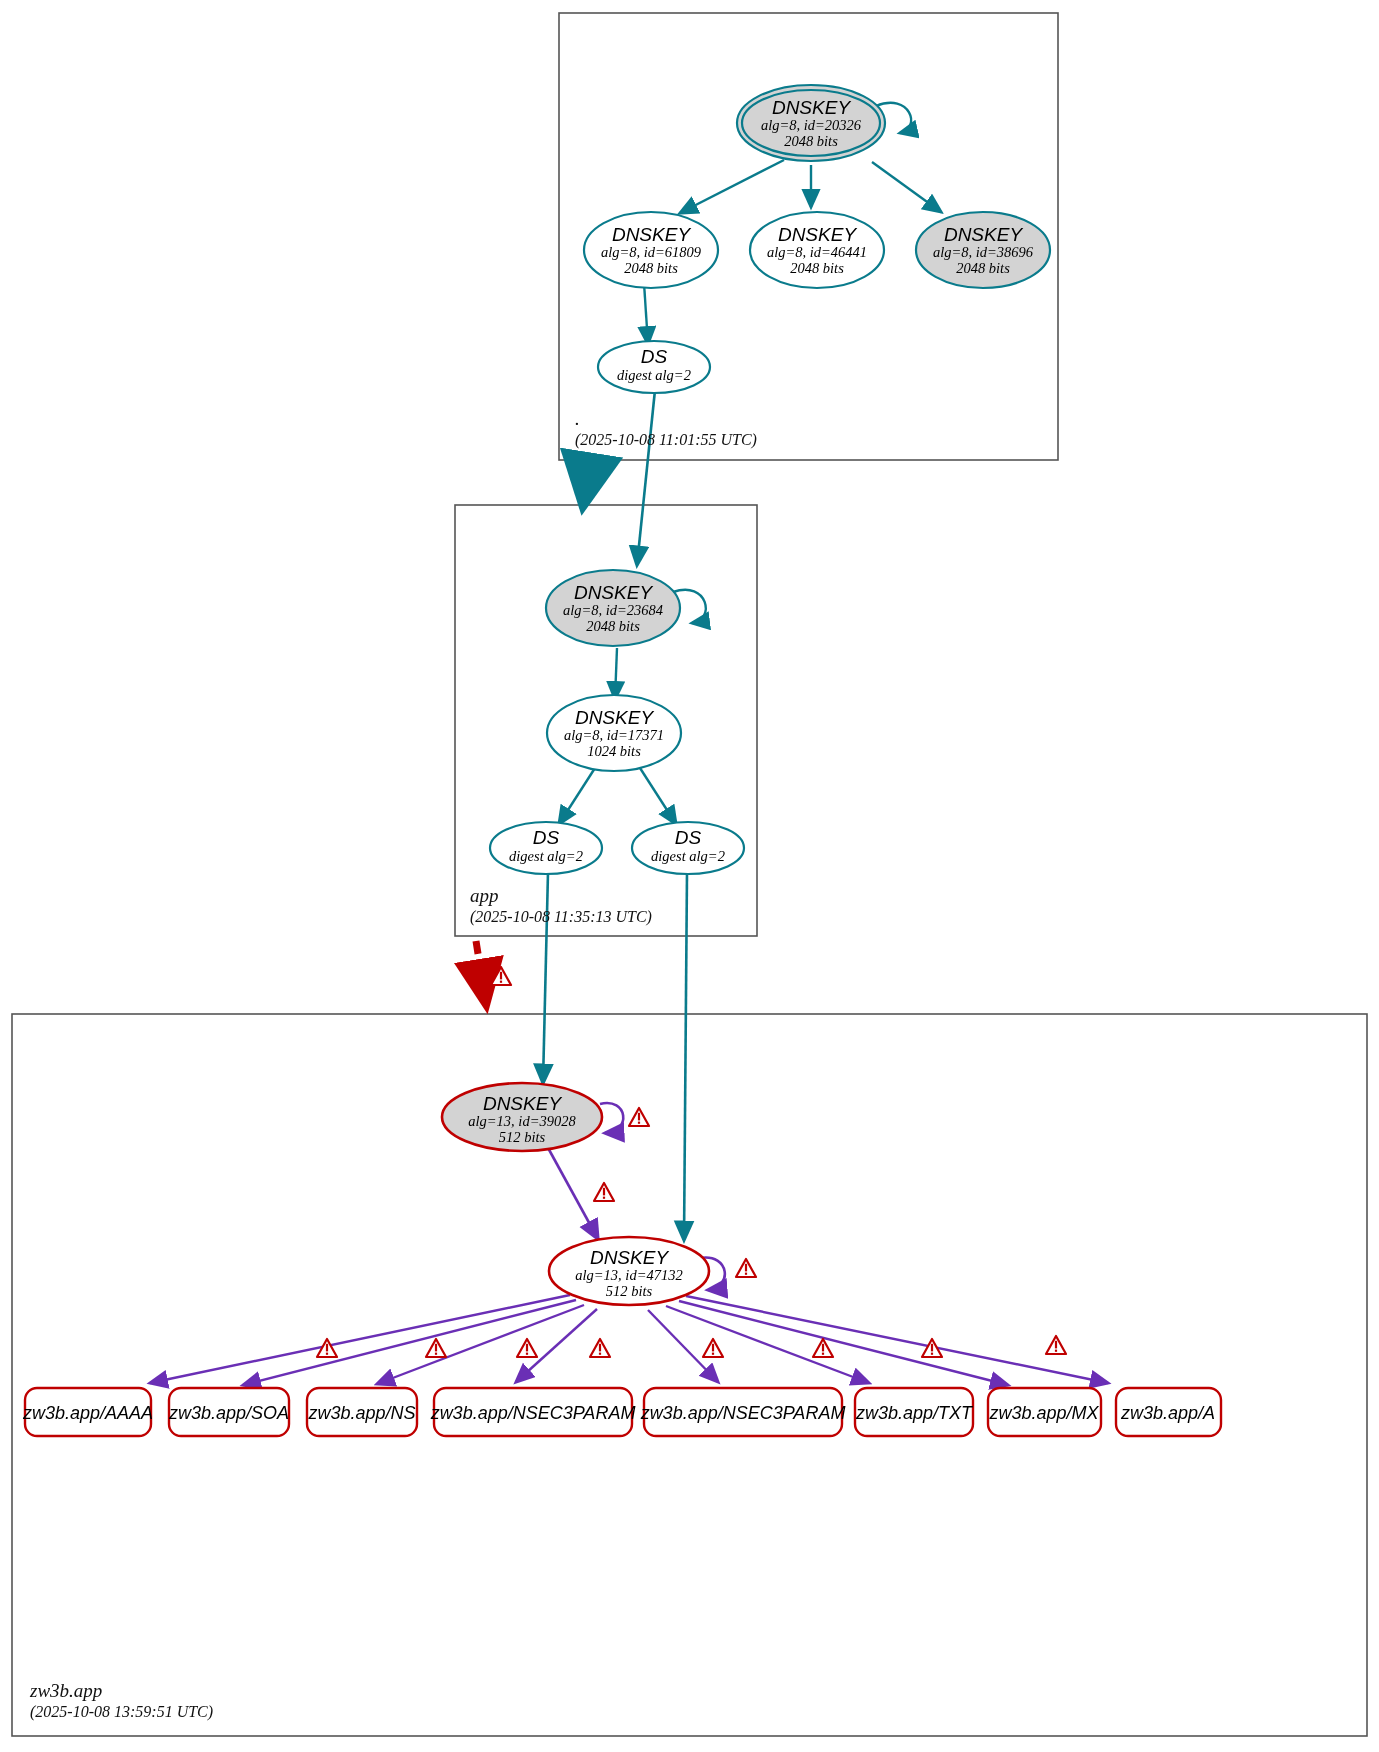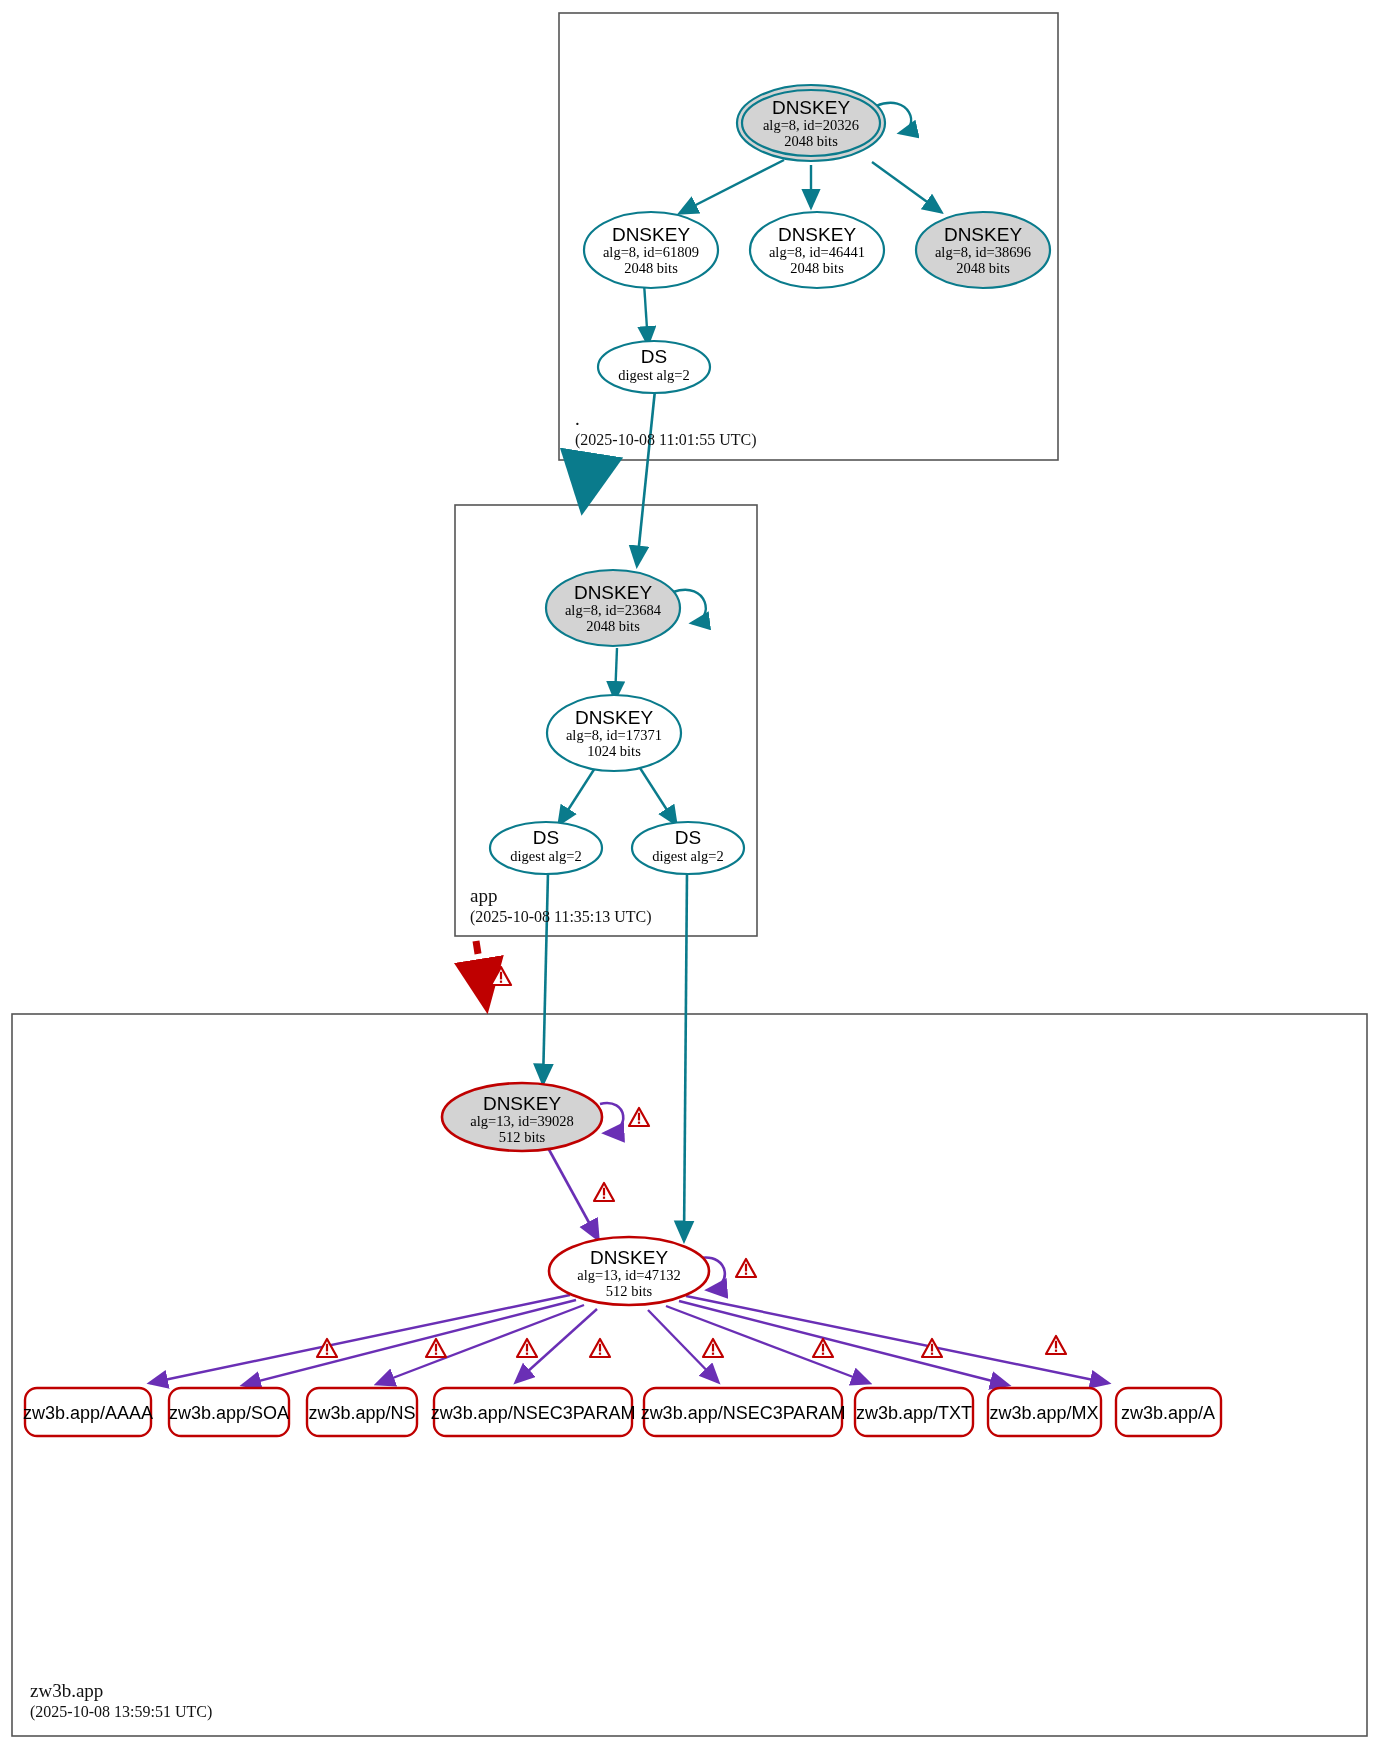--- a/index.html
+++ b/index.html
@@ -1,17 +1,17 @@
 <!DOCTYPE html>
 <html><head>
 <meta charset="utf-8">
 <style>
   html,body{margin:0;padding:0;background:#ffffff;}
   body{width:1379px;height:1752px;font-family:"Liberation Sans",sans-serif;position:relative;overflow:hidden;}
-  #stage{position:absolute;left:0;top:0;width:1189px;height:1752px;}
+  #stage{position:absolute;left:0;top:0;width:1189px;height:1752px;font-style:italic;}
   svg{position:absolute;left:0;top:0;width:1379px;height:1752px;display:block;}
   .zone-label{font-family:"Liberation Serif",serif;font-size:19px;fill:#111;}
   .zone-time{font-family:"Liberation Serif",serif;font-size:16px;fill:#111;}
   .n-title{font-family:"Liberation Sans",sans-serif;font-size:19px;fill:#000;text-anchor:middle;}
   .n-sub{font-family:"Liberation Serif",serif;font-size:14.5px;fill:#000;text-anchor:middle;}
   .rr-text{font-family:"Liberation Sans",sans-serif;font-size:18px;fill:#000;text-anchor:middle;}
 </style>
 </head>
 <body>
 

